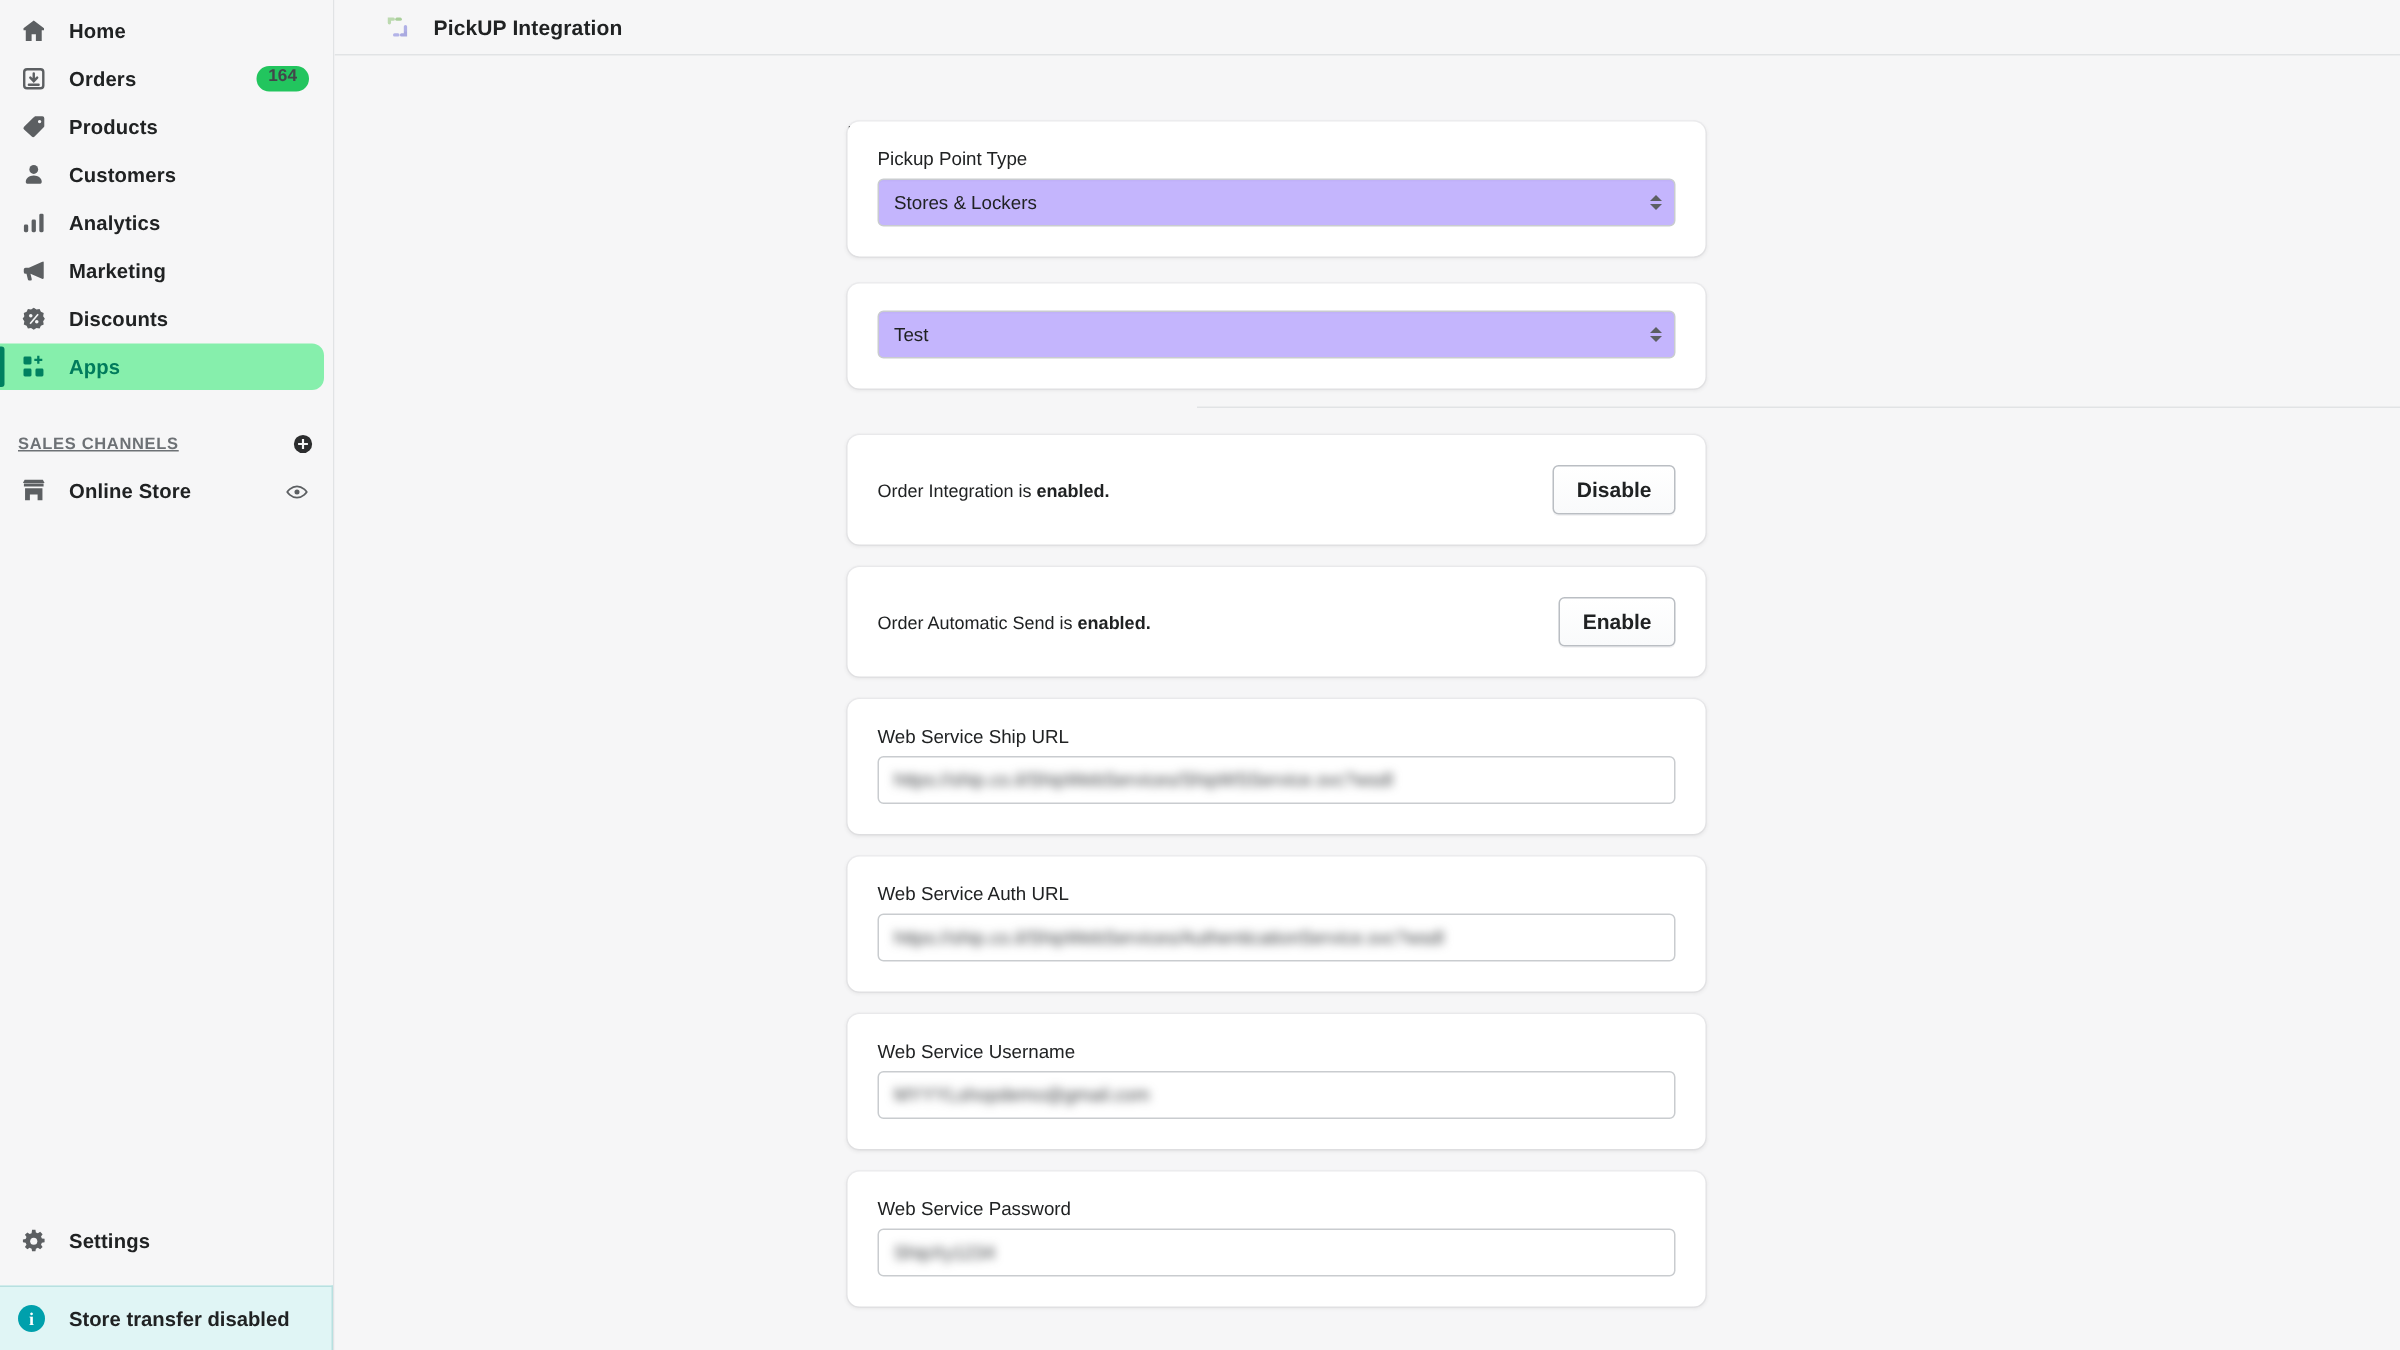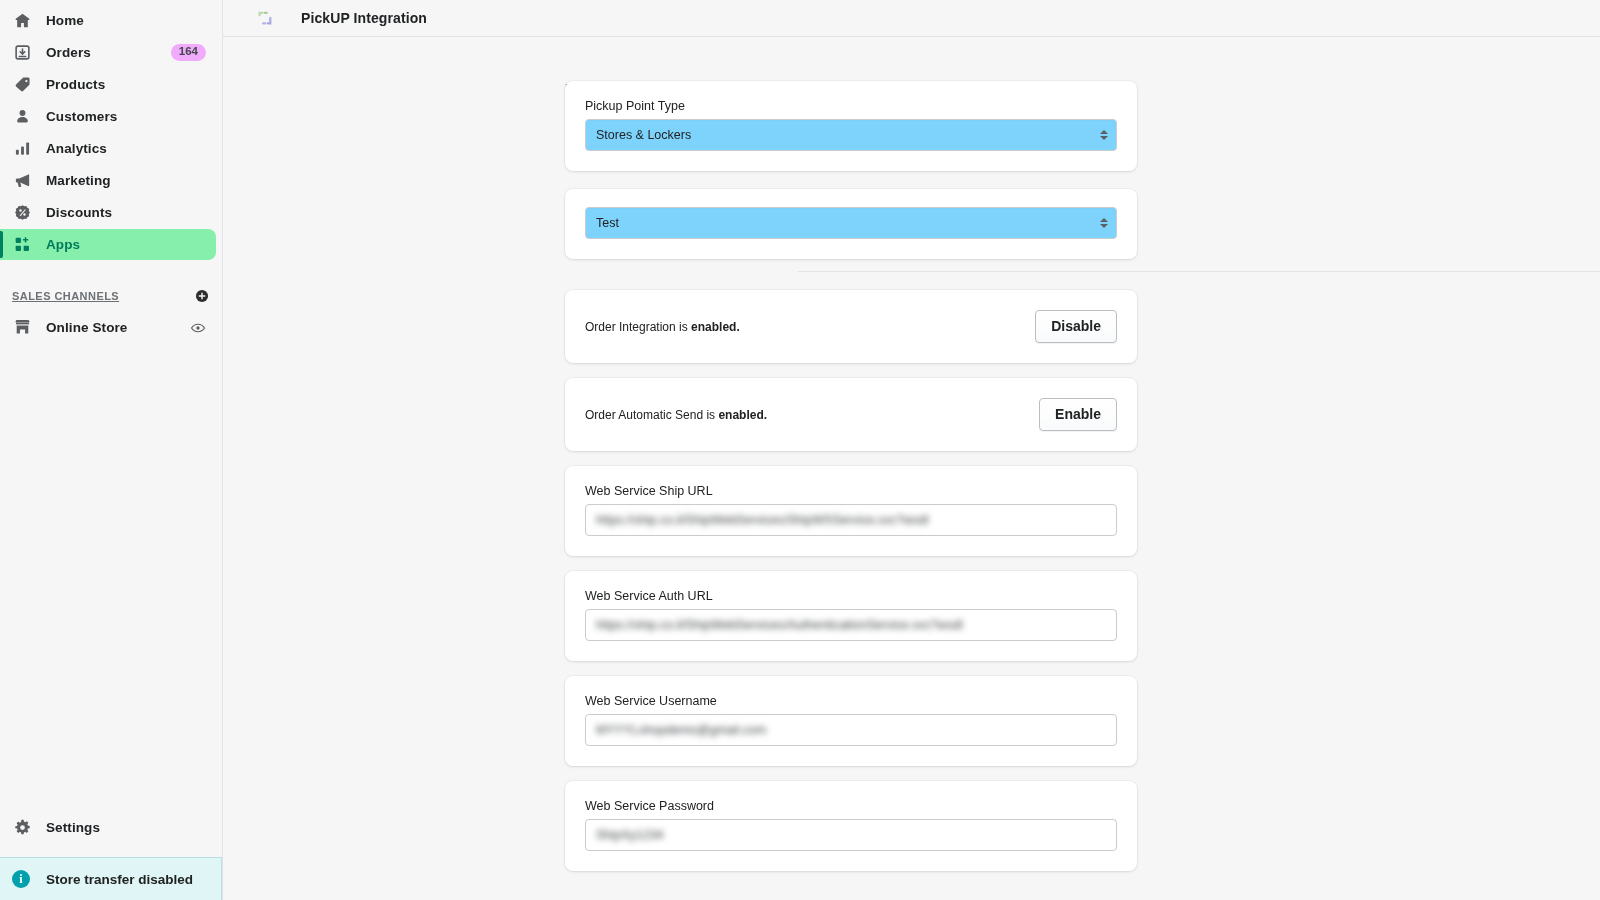--- a/index.html
+++ b/index.html
@@ -45,21 +45,21 @@
   }
   .nav-item.active { background: #86efac; }
   .nav-item.active::before {
     content: ""; position: absolute; left: 0; top: 2px; bottom: 2px;
     width: 3px; border-radius: 0 2px 2px 0; background: #008060;
   }
   .nav-item.active .nav-label { color: #007b5c; }
   .nav-item.active .ico { color: #008060; }
   .badge {
     margin-left: auto;
-    background: #f0abfc; color: #43474b;
+    background: #22c55e; color: #43474b;
     font-size: 11.5px; font-weight: 600;
     border-radius: 10px; padding: 2px 8px 3px;
     line-height: 1;
   }
 
   .section-head {
     display: flex; align-items: center;
     padding: 0 12px 0 12px;
     height: 30px; margin-top: 20px;
   }
@@ -91,21 +91,21 @@
     font-size: 12px; font-weight: 700; font-family: "Liberation Serif", serif;
     flex: 0 0 18px; margin-right: 16px;
   }
   .store-banner .txt { font-size: 13.5px; font-weight: 600; color: #202223; }
 
   
   .main { flex: 1 1 auto; height: 900px; background: #f6f6f7; overflow: hidden; position: relative; }
   .topbar {
     height: 37px; border-bottom: 1px solid #e1e3e5;
     display: flex; align-items: center;
-    padding-left: 32px; background: #f6f6f7; gap: 12px;
+    padding-left: 32px; background: #f6f6f7;
   }
   .topbar .app-ico { width: 20px; height: 20px; margin-right: 14px; flex: 0 0 20px; }
   .topbar .app-title { font-size: 14px; font-weight: 600; color: #202223; letter-spacing: .1px; }
 
   .content { padding: 0; }
 
   .settings-group { display: flex; padding: 0 0 0 0; }
   .group-label {
     width: 310px; flex: 0 0 310px;
     padding-left: 342px;
@@ -125,21 +125,21 @@
     margin-bottom: 15px;
     padding: 18px 20px 20px;
   }
   .field-label {
     font-size: 12.5px; color: #202223; margin-bottom: 6px; display:block;
   }
   .select-wrap { position: relative; }
   .select-box {
     height: 32px; width: 100%;
     border: 1px solid #c9cccf; border-radius: 4px;
-    background: #7dd3fc;
+    background: #c4b5fd;
     display: flex; align-items: center;
     padding: 0 30px 0 10px;
     font-size: 12.5px; color: #202223;
     box-shadow: inset 0 1px 0 rgba(0,0,0,.02);
   }
   .select-arrows {
     position: absolute; right: 9px; top: 50%; transform: translateY(-50%);
     display: flex; flex-direction: column; gap: 2px;
   }
   .select-arrows i {

